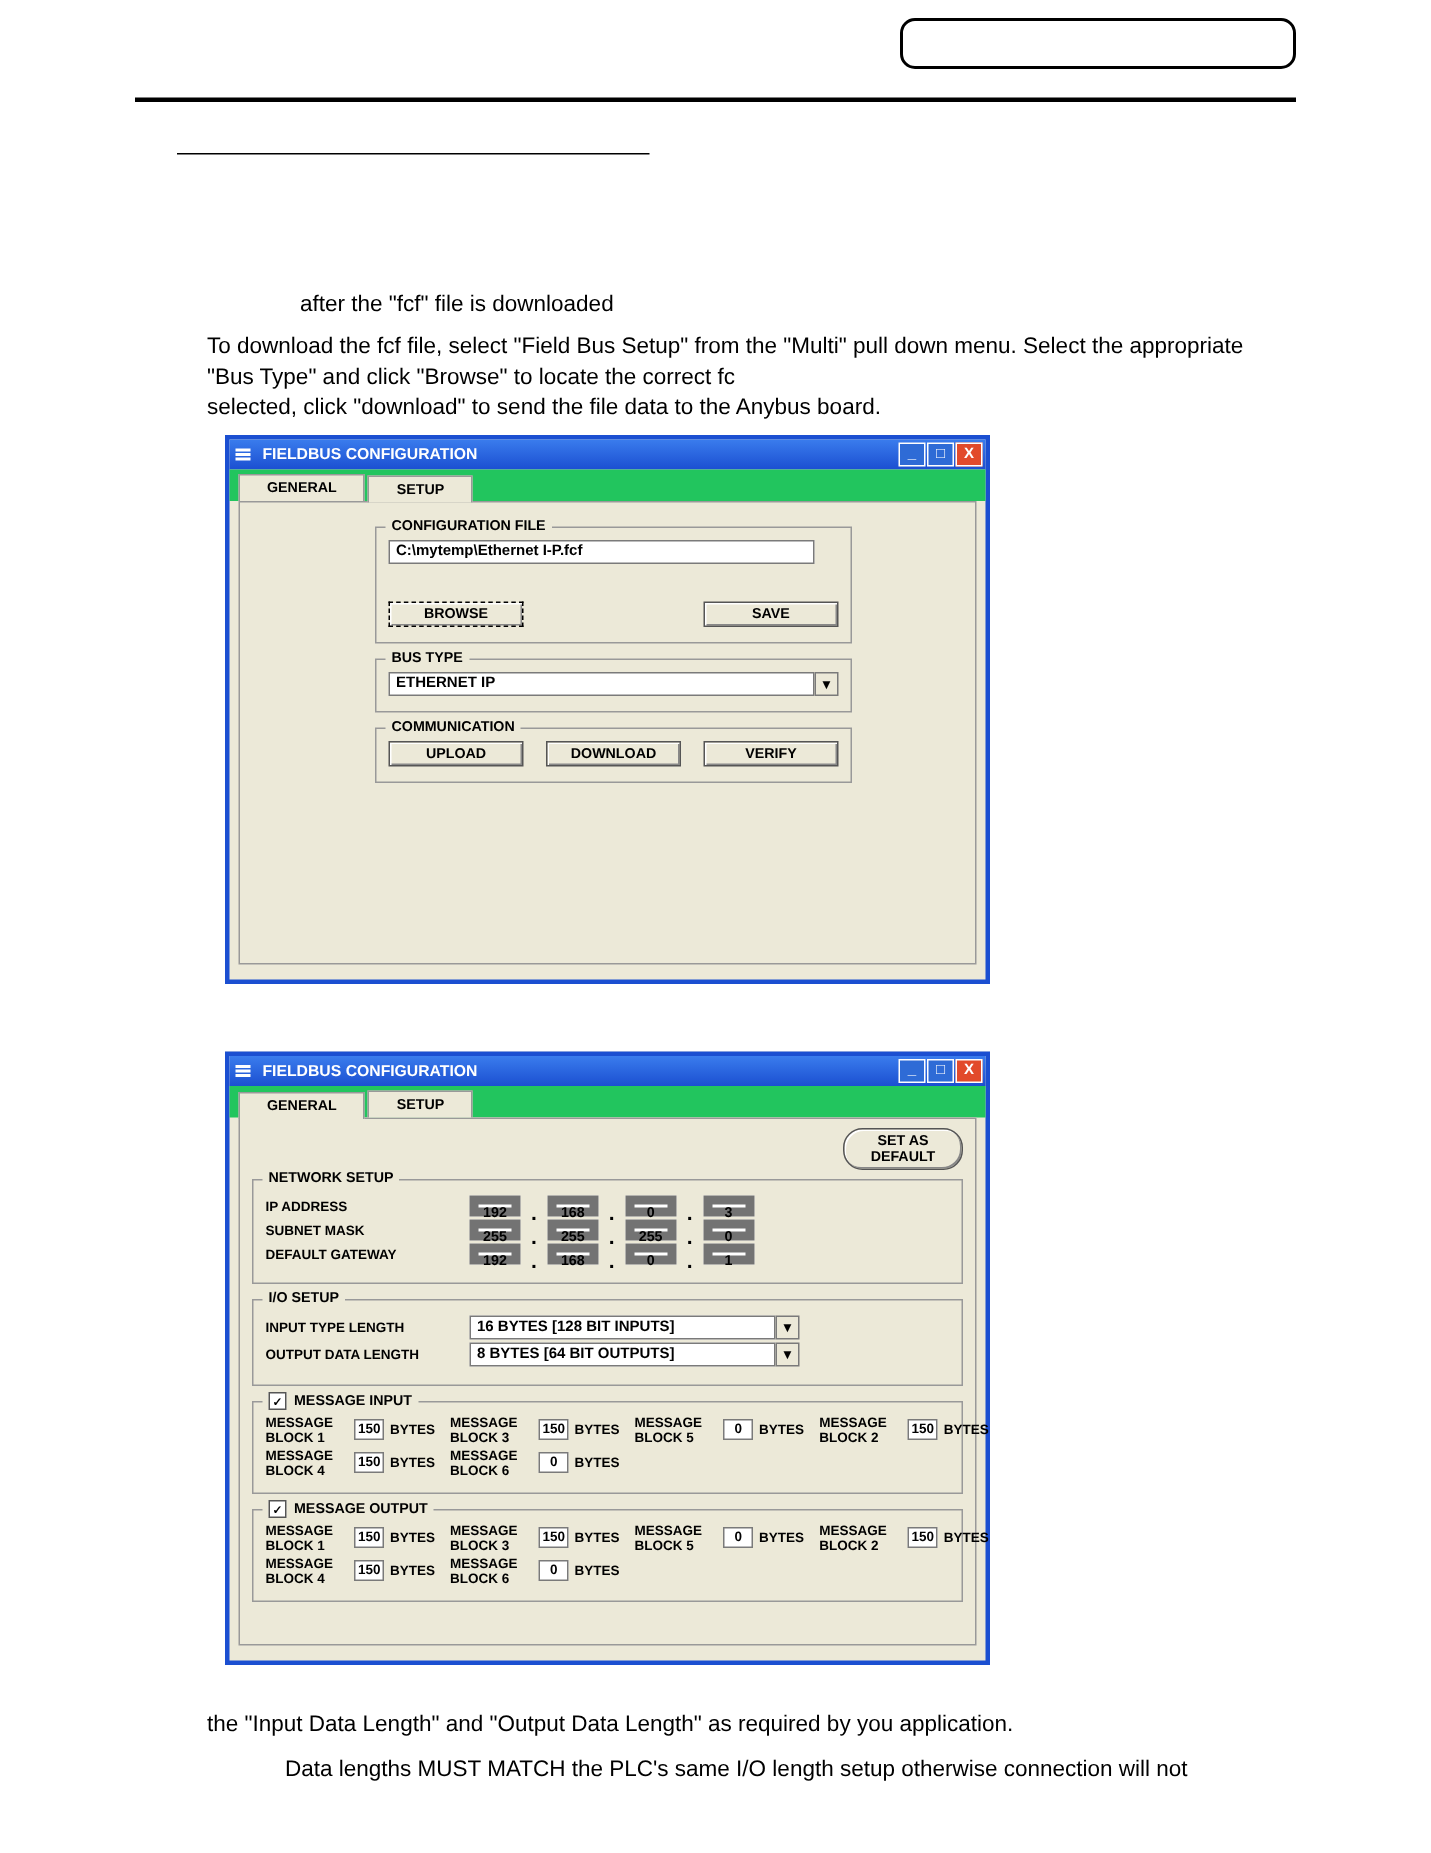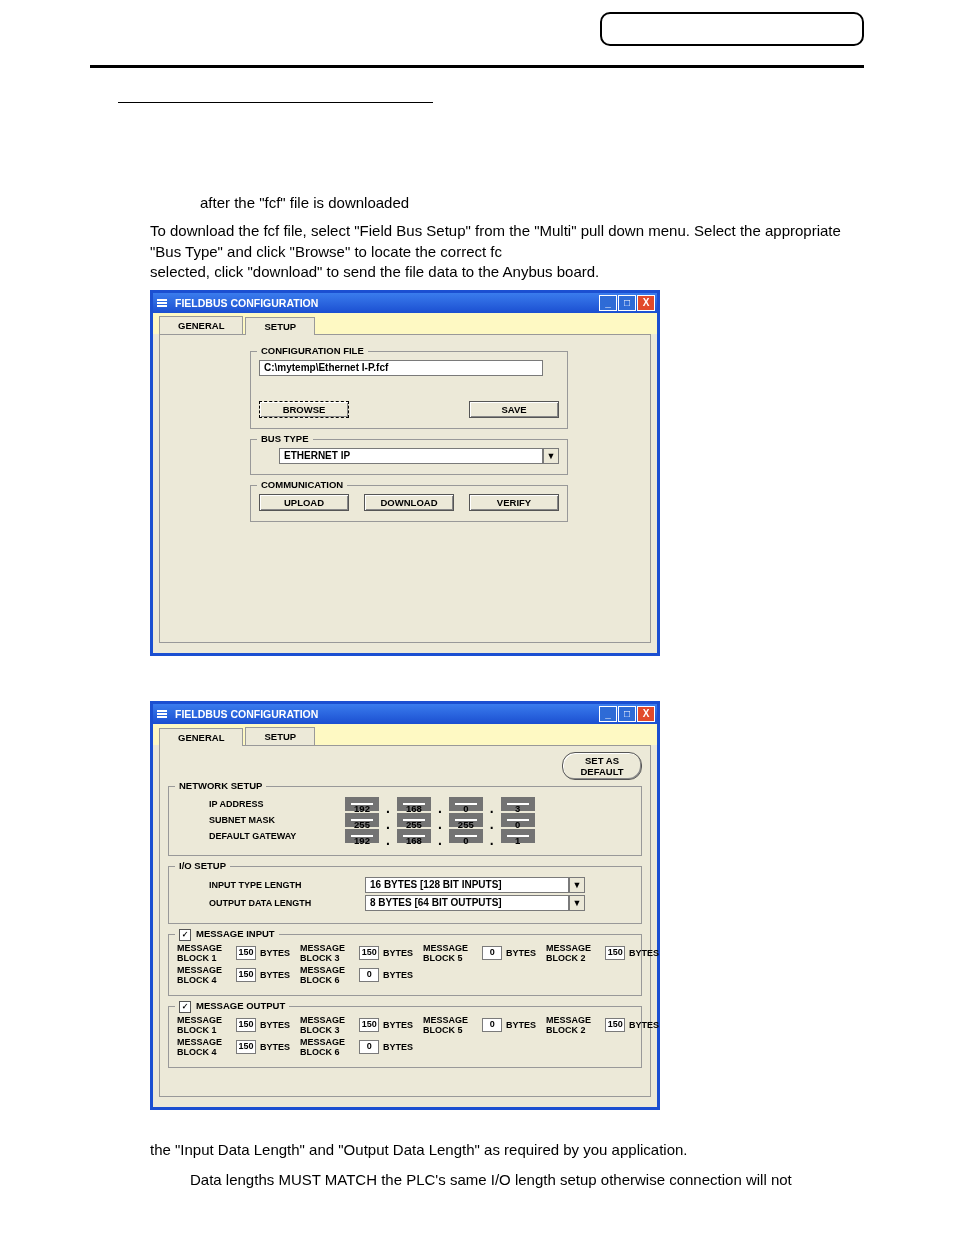--- a/index.html
+++ b/index.html
@@ -33,21 +33,21 @@
     margin-left: 28px;
     margin-top: 32px;
     height: 2px;
   }
   .para {
     font-size: 15px;
     line-height: 1.35;
     margin: 8px 0;
   }
   .indent1 { margin-left: 110px; margin-top: 90px; }
-  .indent2 { margin-left: 60px; }
+  .indent2 { margin-left: 48px; }
   .indent3 { margin-left: 100px; margin-top: 10px;}
 
   
   .win {
     width: 510px;
     background: #ece9d8;
     border: 3px solid #1b4fd1;
     margin-left: 60px;
     box-sizing: border-box;
   }
@@ -70,21 +70,21 @@
     font-size: 10px; line-height:14px; text-align:center;
     font-weight:bold; color:#fff;
     border:1px solid #fff;
   }
   .win-min{ background:#2e6bd6;}
   .win-max{ background:#2e6bd6;}
   .win-close{ background:#e24a2b;}
 
   .tabrow {
     display:flex;
-    background:#fef9c3;
+    background:#22c55e;
     padding:3px 6px 0 6px;
     font-size:9.5px;
     font-weight:bold;
   }
   .tab {
     padding:3px 18px;
     border:1px solid #999;
     border-bottom:none;
     background:#ece9d8;
     margin-right:2px;
@@ -132,32 +132,31 @@
     box-shadow: inset 1px 1px #fff, inset -1px -1px #888;
     font-size:9.5px;
     font-weight:bold;
     text-align:center;
     padding:2px 0;
     box-sizing:border-box;
   }
   .dashed { border:1px dashed #000; }
   .dropdown {
     display:flex;
-    margin-left:20px;
    }
   .drop-arrow {
     width:16px; height:16px;
     border:1px solid #7a7a7a;
     background:#ece9d8;
     font-size:9px; text-align:center; line-height:14px;
     box-sizing:border-box;
   }
 
   
-  .lbl { font-size:9px; font-weight:bold;margin-left:32px;}
+  .lbl { font-size:9px; font-weight:bold;}
   .ipcell {
     width:34px; height:14px; text-align:center;
     border:6px solid #737373; background:#fff;
     font-size:9.5px; font-weight:bold;
     box-sizing:border-box;
   }
   .dot{ font-weight:bold; font-size:14px; line-height:8px; position:relative; top:4px; padding:0 1px;}
   .chk {
     width:10px; height:10px; border:1px solid #555; background:#fff;
     display:inline-flex; align-items:center; justify-content:center;

